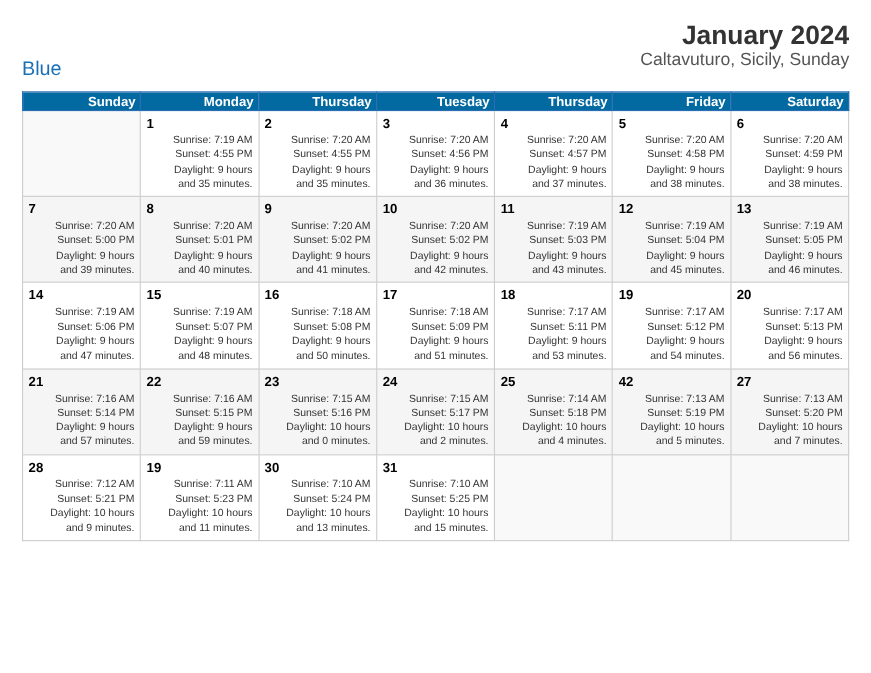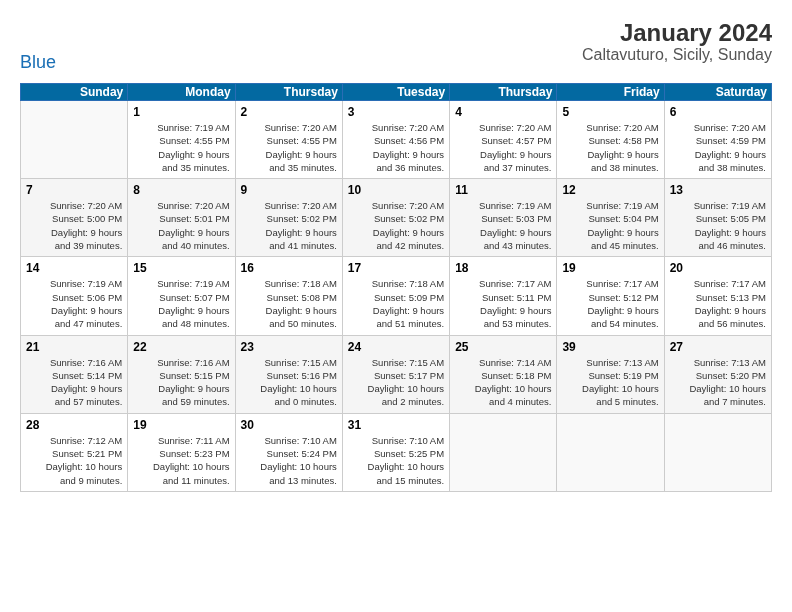--- a/index.html
+++ b/index.html
@@ -226,21 +226,21 @@
         </td>
         <td>
           <span class="day-number">24</span>
           <div class="day-info">Sunrise: 7:15 AM<br>Sunset: 5:17 PM<br>Daylight: 10 hours<br>and 2 minutes.</div>
         </td>
         <td>
           <span class="day-number">25</span>
           <div class="day-info">Sunrise: 7:14 AM<br>Sunset: 5:18 PM<br>Daylight: 10 hours<br>and 4 minutes.</div>
         </td>
         <td>
-          <span class="day-number">39</span>
+          <span class="day-number">42</span>
           <div class="day-info">Sunrise: 7:13 AM<br>Sunset: 5:19 PM<br>Daylight: 10 hours<br>and 5 minutes.</div>
         </td>
         <td>
           <span class="day-number">27</span>
           <div class="day-info">Sunrise: 7:13 AM<br>Sunset: 5:20 PM<br>Daylight: 10 hours<br>and 7 minutes.</div>
         </td>
       </tr>
       <tr>
         <td>
           <span class="day-number">28</span>

